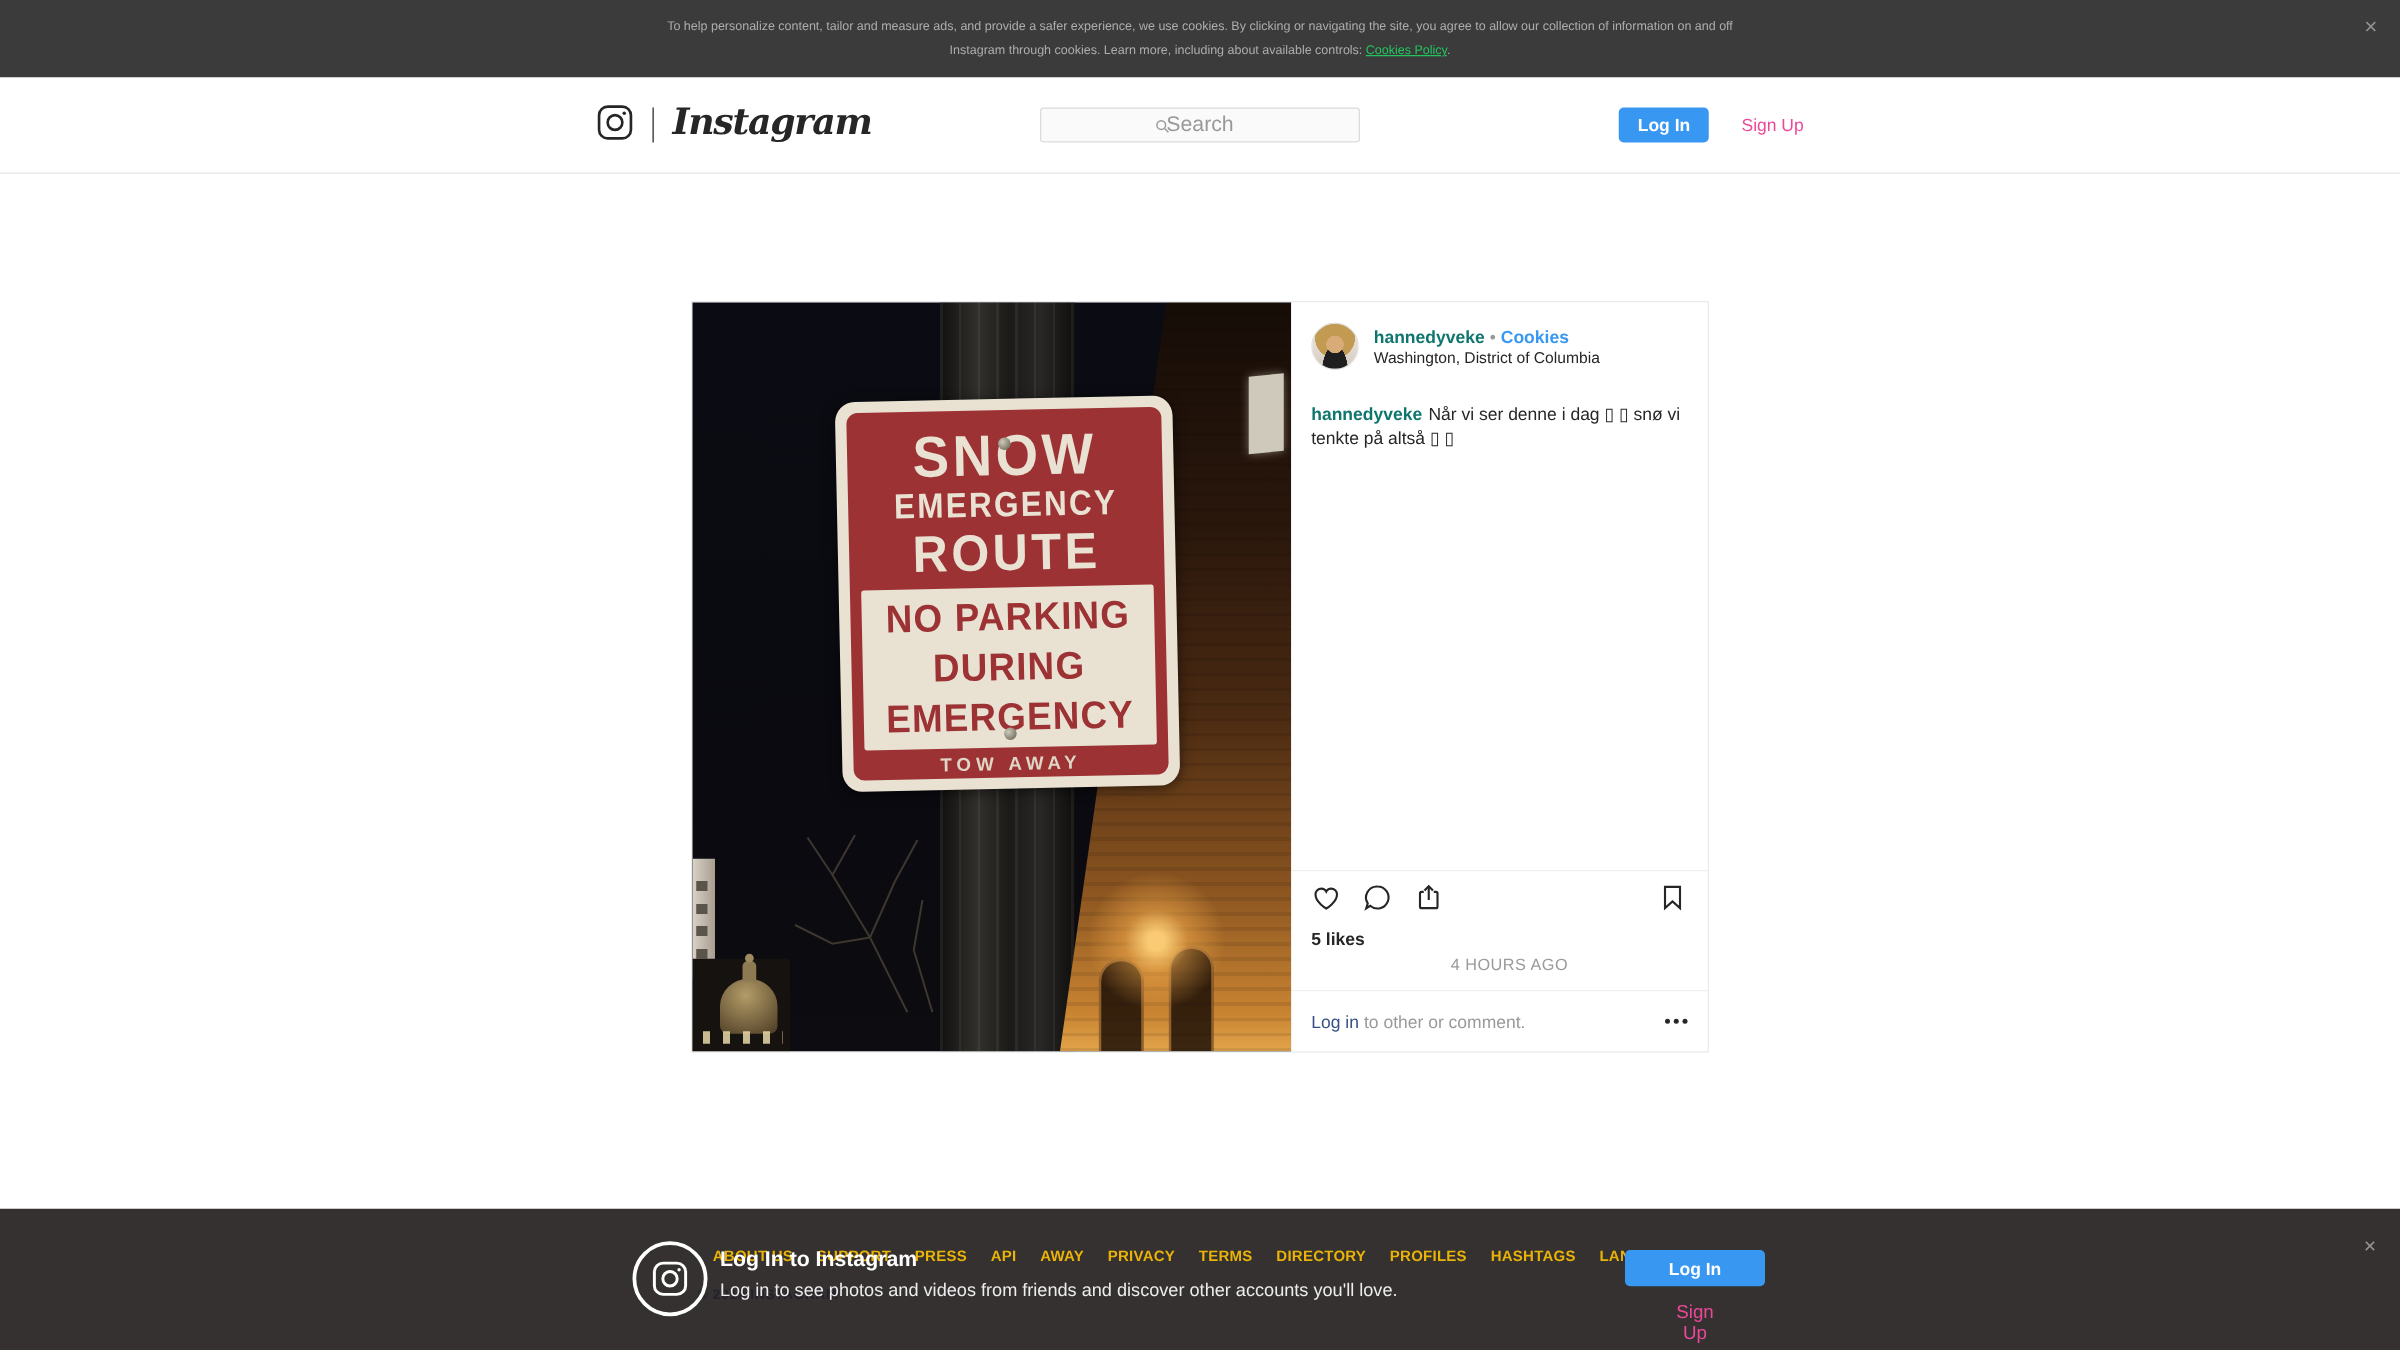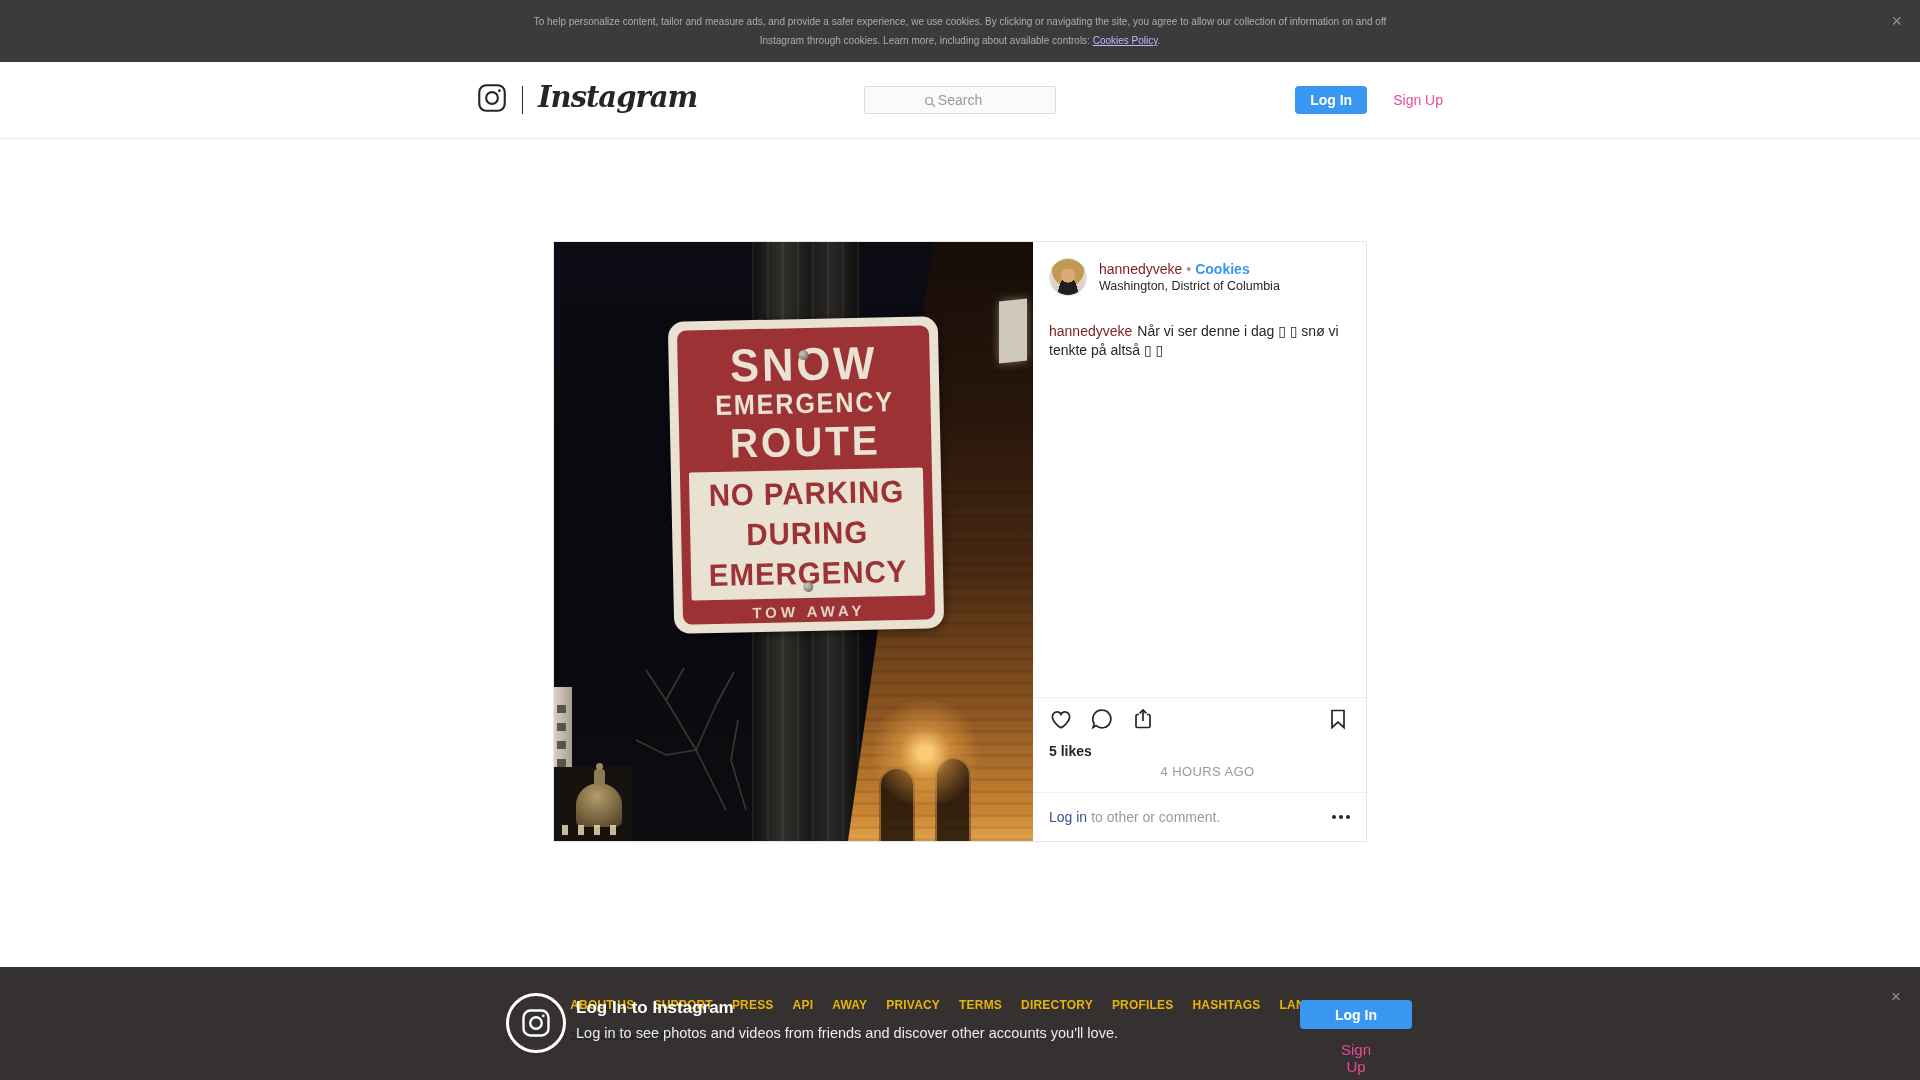--- a/index.html
+++ b/index.html
@@ -4,35 +4,35 @@
 <style>
   * { margin:0; padding:0; box-sizing:border-box; }
   html,body { width:1920px; height:1080px; overflow:hidden; background:#fff;
     font-family:"Liberation Sans", sans-serif; }
   .page { position:relative; width:1920px; height:1080px; background:#fff; }
 
   
   .cookie { position:absolute; top:0; left:0; width:100%; height:62px; background:#3b3b3b;
     display:flex; align-items:center; justify-content:center; }
   .cookie-text { color:#adadad; font-size:10px; line-height:19px; text-align:center; }
-  .cookie-text a { color:#c4b5fd; text-decoration:underline; cursor:pointer; }
+  .cookie-text a { color:#22c55e; text-decoration:underline; cursor:pointer; }
   .cookie-close { position:absolute; top:12px; right:18px; color:#919191; font-size:18px;
     line-height:18px; cursor:pointer; font-weight:400; }
 
   
   .navbar { position:absolute; top:62px; left:0; width:100%; height:77px; background:#fff;
     border-bottom:1px solid #e8e8e8; }
   .nav-inner { width:966px; height:100%; margin:0 auto; display:flex; align-items:center; position:relative;justify-content:flex-end; }
   .brand { display:flex; align-items:center; cursor:pointer; }
   .brand-divider { width:1px; height:28px; background:#262626; margin:0 15px; }
   .wordmark { font-family:"DejaVu Serif", serif; font-style:italic; font-weight:600;
     font-size:29px; color:#262626; letter-spacing:-1px; padding-bottom:6px; }
   .search-wrap { position:absolute; left:50%; top:50%; transform:translate(-50%,-50%); }
-  .search-input { width:192px; height:28px; background:#fafafa; border:1px solid #dbdbdb;
-    border-radius:3px; text-align:center; font-size:14px; color:#262626; outline:none; }
+  .search-input { width:256px; height:28px; background:#fafafa; border:1px solid #dbdbdb;
+    border-radius:3px; text-align:center; font-size:17px; color:#262626; outline:none; }
   .search-input::placeholder { color:#999; }
   .search-icon-glyph { position:absolute; left:calc(50% - 36px); top:8px; pointer-events:none; }
   .nav-auth { margin-left:auto; display:flex; align-items:center; gap:26px; }
   .btn-blue { background:#3897f0; color:#fff; font-weight:bold; font-size:14px;
     border:none; border-radius:4px; padding:6px 15px; cursor:pointer;
     font-family:"Liberation Sans", sans-serif; }
   .link-blue { color:#ec4899; font-weight:normal; font-size:14px; cursor:pointer; text-decoration:none; }
 
   
   .post-card { position:absolute; left:553px; top:241px; width:814px; height:601px;
@@ -96,21 +96,21 @@
   .post-header { display:flex; align-items:center; padding:16px 16px 0 16px; }
   .avatar { width:38px; height:38px; border-radius:50%; flex:none; cursor:pointer;
     background:
       radial-gradient(circle at 50% 46%, #d9ab77 26%, rgba(0,0,0,0) 27%),
       radial-gradient(ellipse at 50% 118%, #1f1f1f 42%, rgba(0,0,0,0) 43%),
       radial-gradient(circle at 50% 32%, #c29a52 52%, rgba(0,0,0,0) 53%),
       linear-gradient(#efe9e2, #d6ccc0);
     border:1px solid #e0e0e0; }
   .ph-text { margin-left:12px; }
   .uname-row { font-size:14px; color:#262626; line-height:18px; }
-  .uname { font-weight:normal; color:#7f1d1d; cursor:pointer; }
+  .uname { font-weight:bold; color:#0f766e; cursor:pointer; }
   .dot-sep { color:#999; margin:0 4px; }
   .follow { color:#3897f0; font-weight:bold; cursor:pointer; }
   .location { font-size:12.5px; color:#262626; line-height:17px; cursor:pointer; }
   .caption { padding:26px 16px 0 16px; font-size:14px; line-height:19px; color:#262626; }
   .caption .uname { margin-right:5px; }
 
   .panel-bottom { position:absolute; left:0; right:0; bottom:0; }
   .divider { border-top:1px solid #efefef; }
   .actions { display:flex; align-items:center; padding:9px 16px 6px 16px; gap:17px; }
   .act-icon { cursor:pointer; display:block; }

